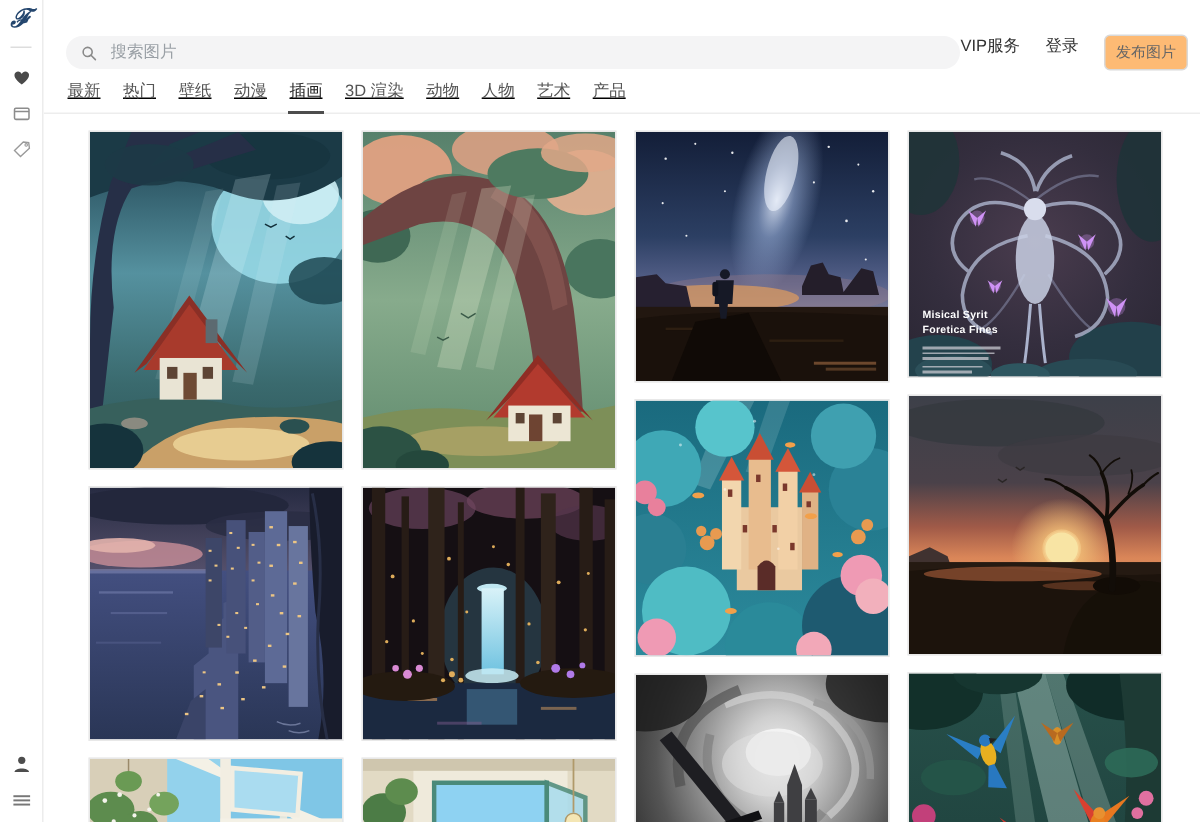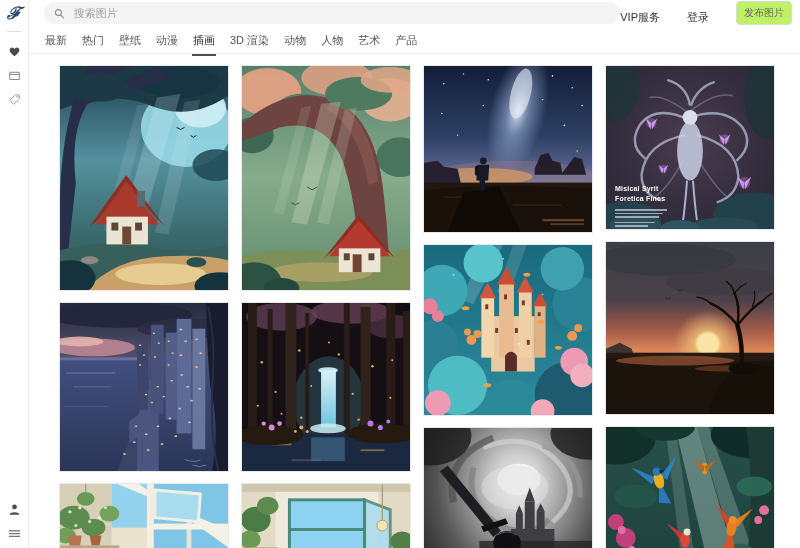--- a/index.html
+++ b/index.html
@@ -10,34 +10,34 @@
     border-right:1px solid #ececec;display:flex;flex-direction:column;align-items:center;z-index:5;}
   .logo{font-family:"DejaVu Serif",serif;font-style:italic;font-weight:bold;font-size:17px;
     color:#24466e;margin-top:5px;line-height:1;cursor:pointer;}
   .side-divider{width:14px;height:1px;background:#ddd;margin:9px 0 11px;}
   .side-icon{width:16px;height:16px;margin-bottom:8px;display:flex;align-items:center;
     justify-content:center;cursor:pointer;}
   .side-spacer{flex:1;}
   .side-bottom{margin-bottom:7px;}
   
   .content{margin-left:29px;}
-  .topbar{display:flex;align-items:center;padding:1px 8px 0 15px;}
+  .topbar{display:flex;align-items:center;padding:23px 8px 0 15px;}
   .search{width:630px;height:22px;background:#f4f4f5;border-radius:11px;display:flex;
     align-items:center;padding:0 10px;gap:7px;}
   .search input{border:none;background:transparent;outline:none;font-size:11px;color:#333;
     width:100%;font-family:"Liberation Sans",sans-serif;}
   .search input::placeholder{color:#9aa0a6;}
-  .top-right{margin-left:auto;display:flex;align-items:flex-end;gap:27px;}
+  .top-right{margin-left:auto;display:flex;align-items:flex-start;gap:17px;}
   .top-link{font-size:11px;color:#333;cursor:pointer;white-space:nowrap;}
   .publish-btn{font-size:10px;color:#666;border:1px solid #d9d9d9;border-radius:4px;
-    padding:4px 7px;background:#bef264;white-space:nowrap;cursor:pointer;
+    padding:4px 7px;background:#fdba74;white-space:nowrap;cursor:pointer;
     font-family:"Liberation Sans",sans-serif;}
   
-  .tabs{display:flex;align-items:flex-start;gap:13px;padding-left:15px;height:28px;
-    border-bottom:1px solid #ededed;margin-top:1px;}
+  .tabs{display:flex;align-items:flex-end;gap:13px;padding-left:15px;height:28px;
+    border-bottom:1px solid #ededed;margin-top:1px;text-decoration:underline;}
   .tab{font-size:11px;color:#555;position:relative;padding:7px 1px;cursor:pointer;white-space:nowrap;}
   .tab.active{color:#222;}
   .tab.active::after{content:"";position:absolute;left:0;right:0;bottom:-1px;height:2px;background:#4d4d4d;}
   
   .masonry{display:flex;gap:12px;padding:11px 25px 0 30px;}
   .mcol{display:flex;flex-direction:column;gap:11px;width:170px;flex:0 0 170px;}
   .tile{width:170px;border:1px solid #e8e8e8;position:relative;overflow:hidden;
     background:#f2f2f2;cursor:pointer;}
   .tile svg{display:block;width:100%;height:100%;}
   .poster-text{position:absolute;left:9px;top:118px;color:#fff;pointer-events:none;}

